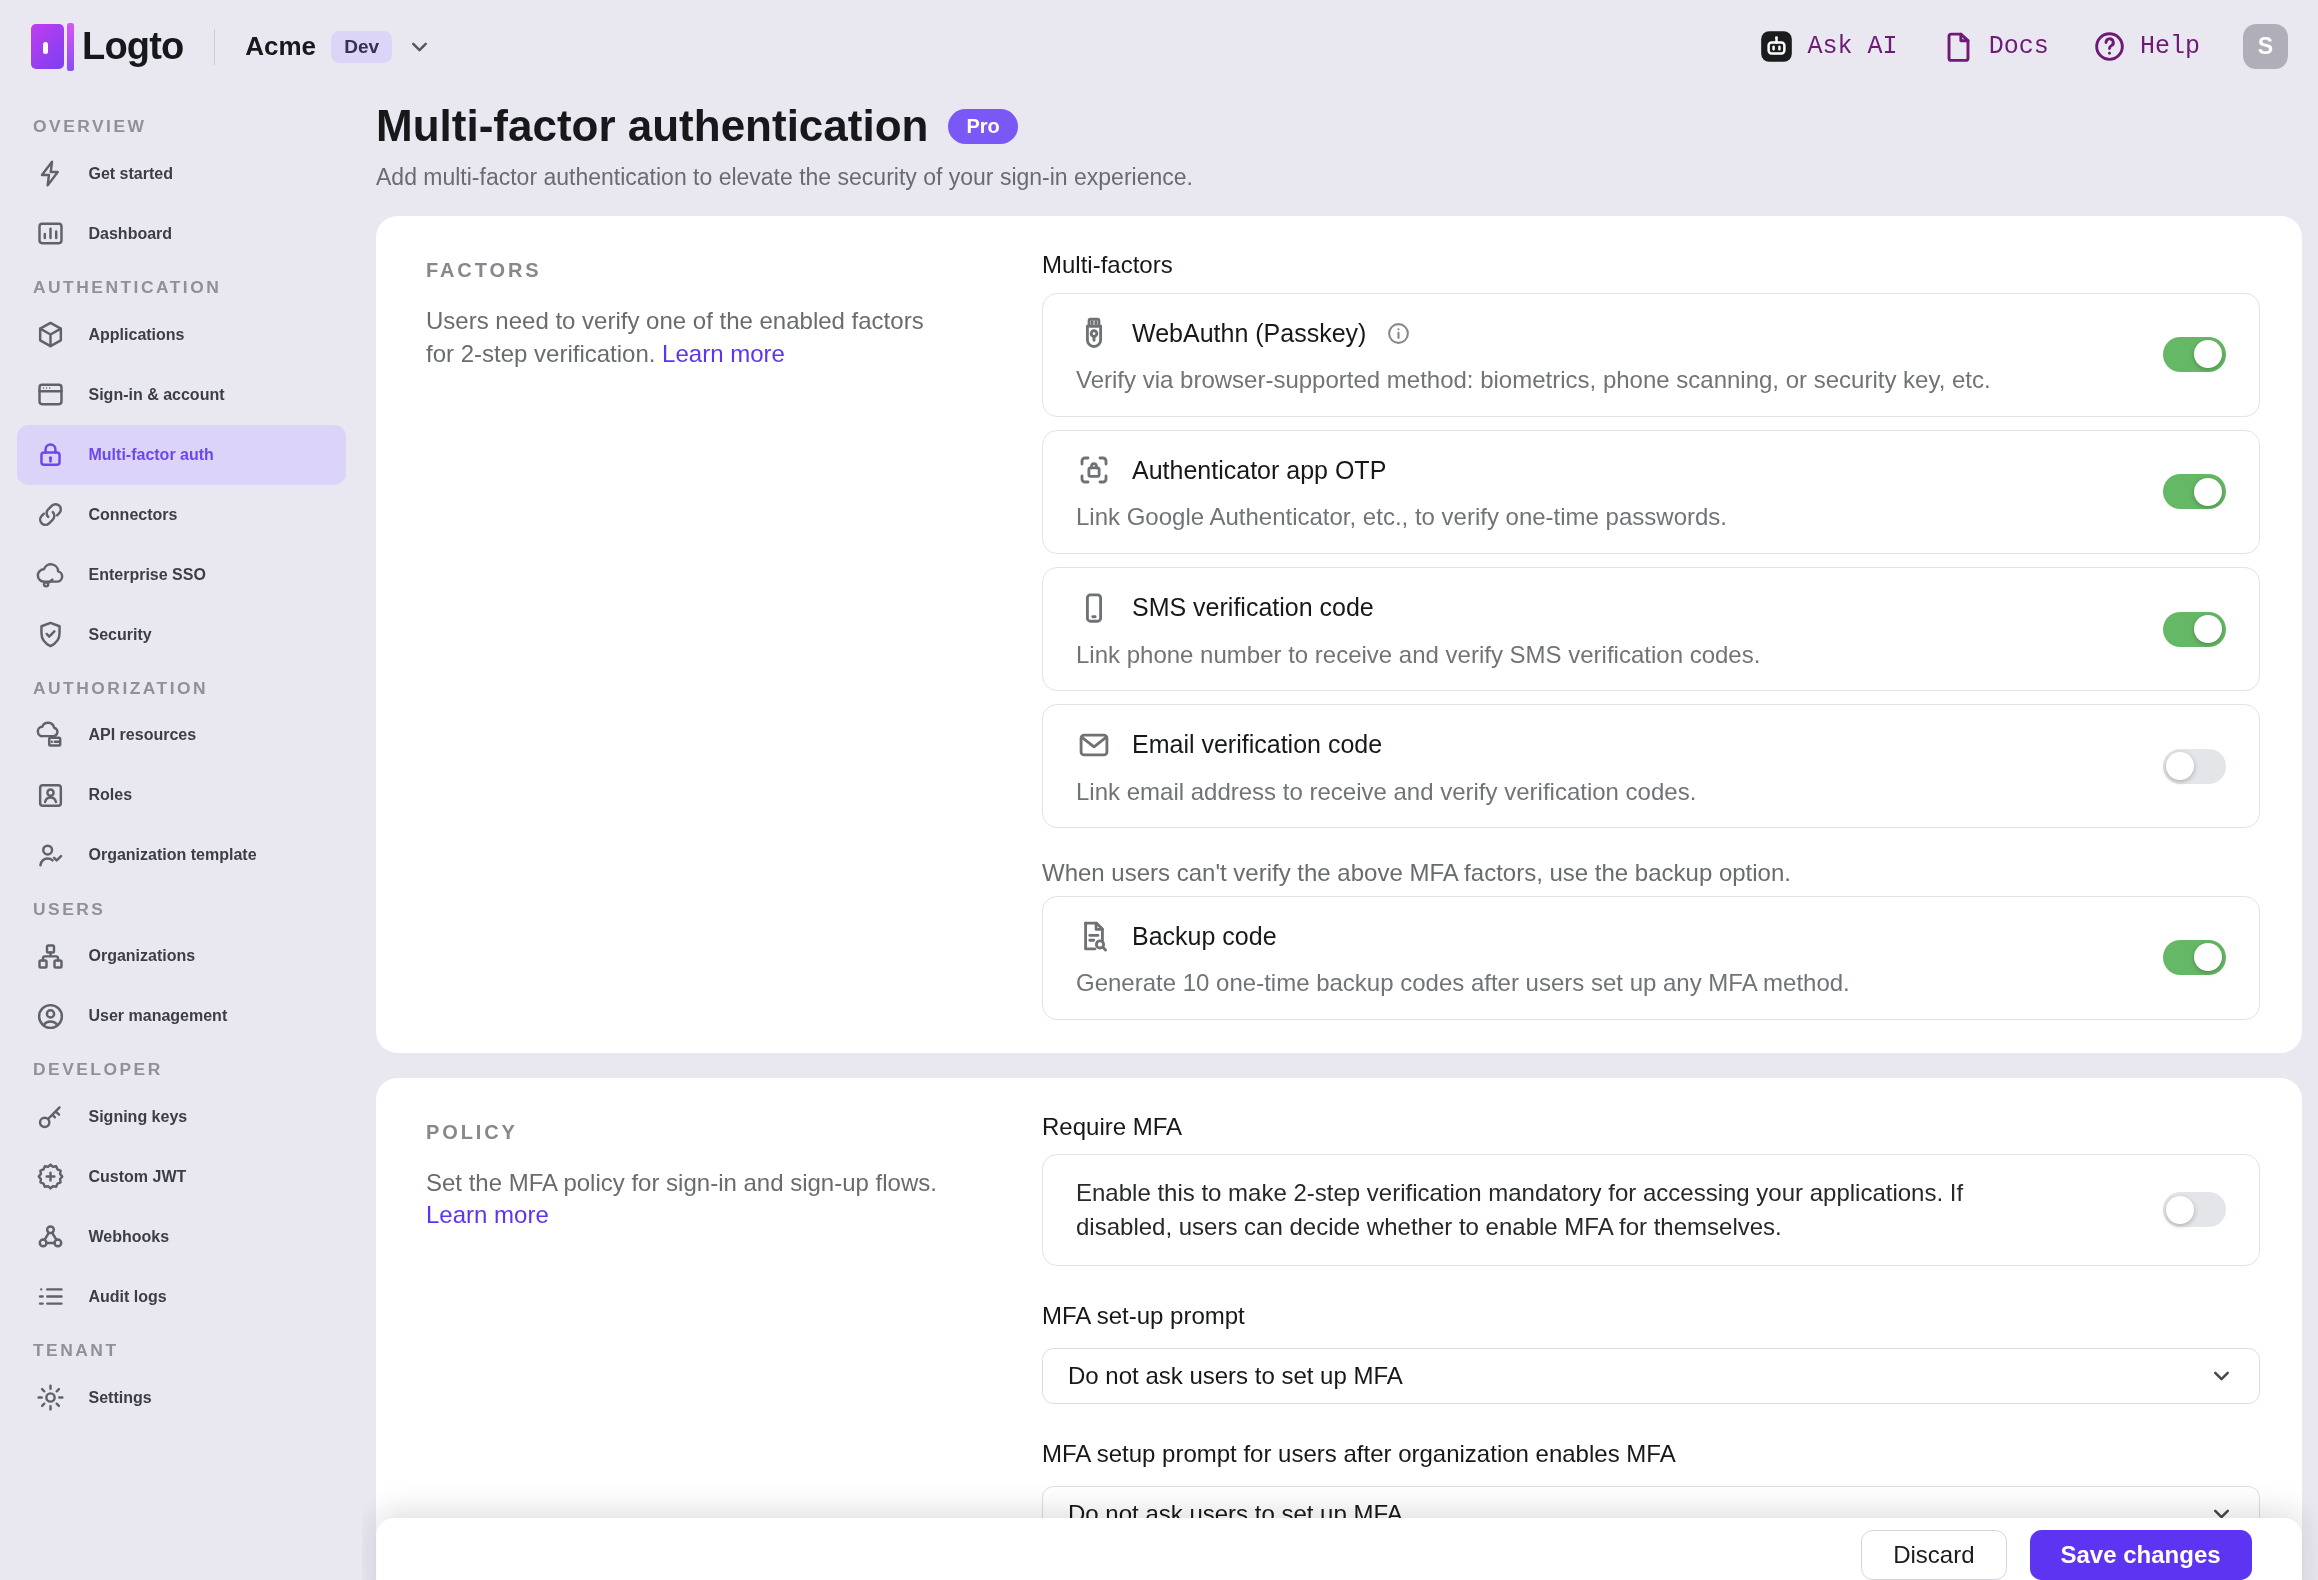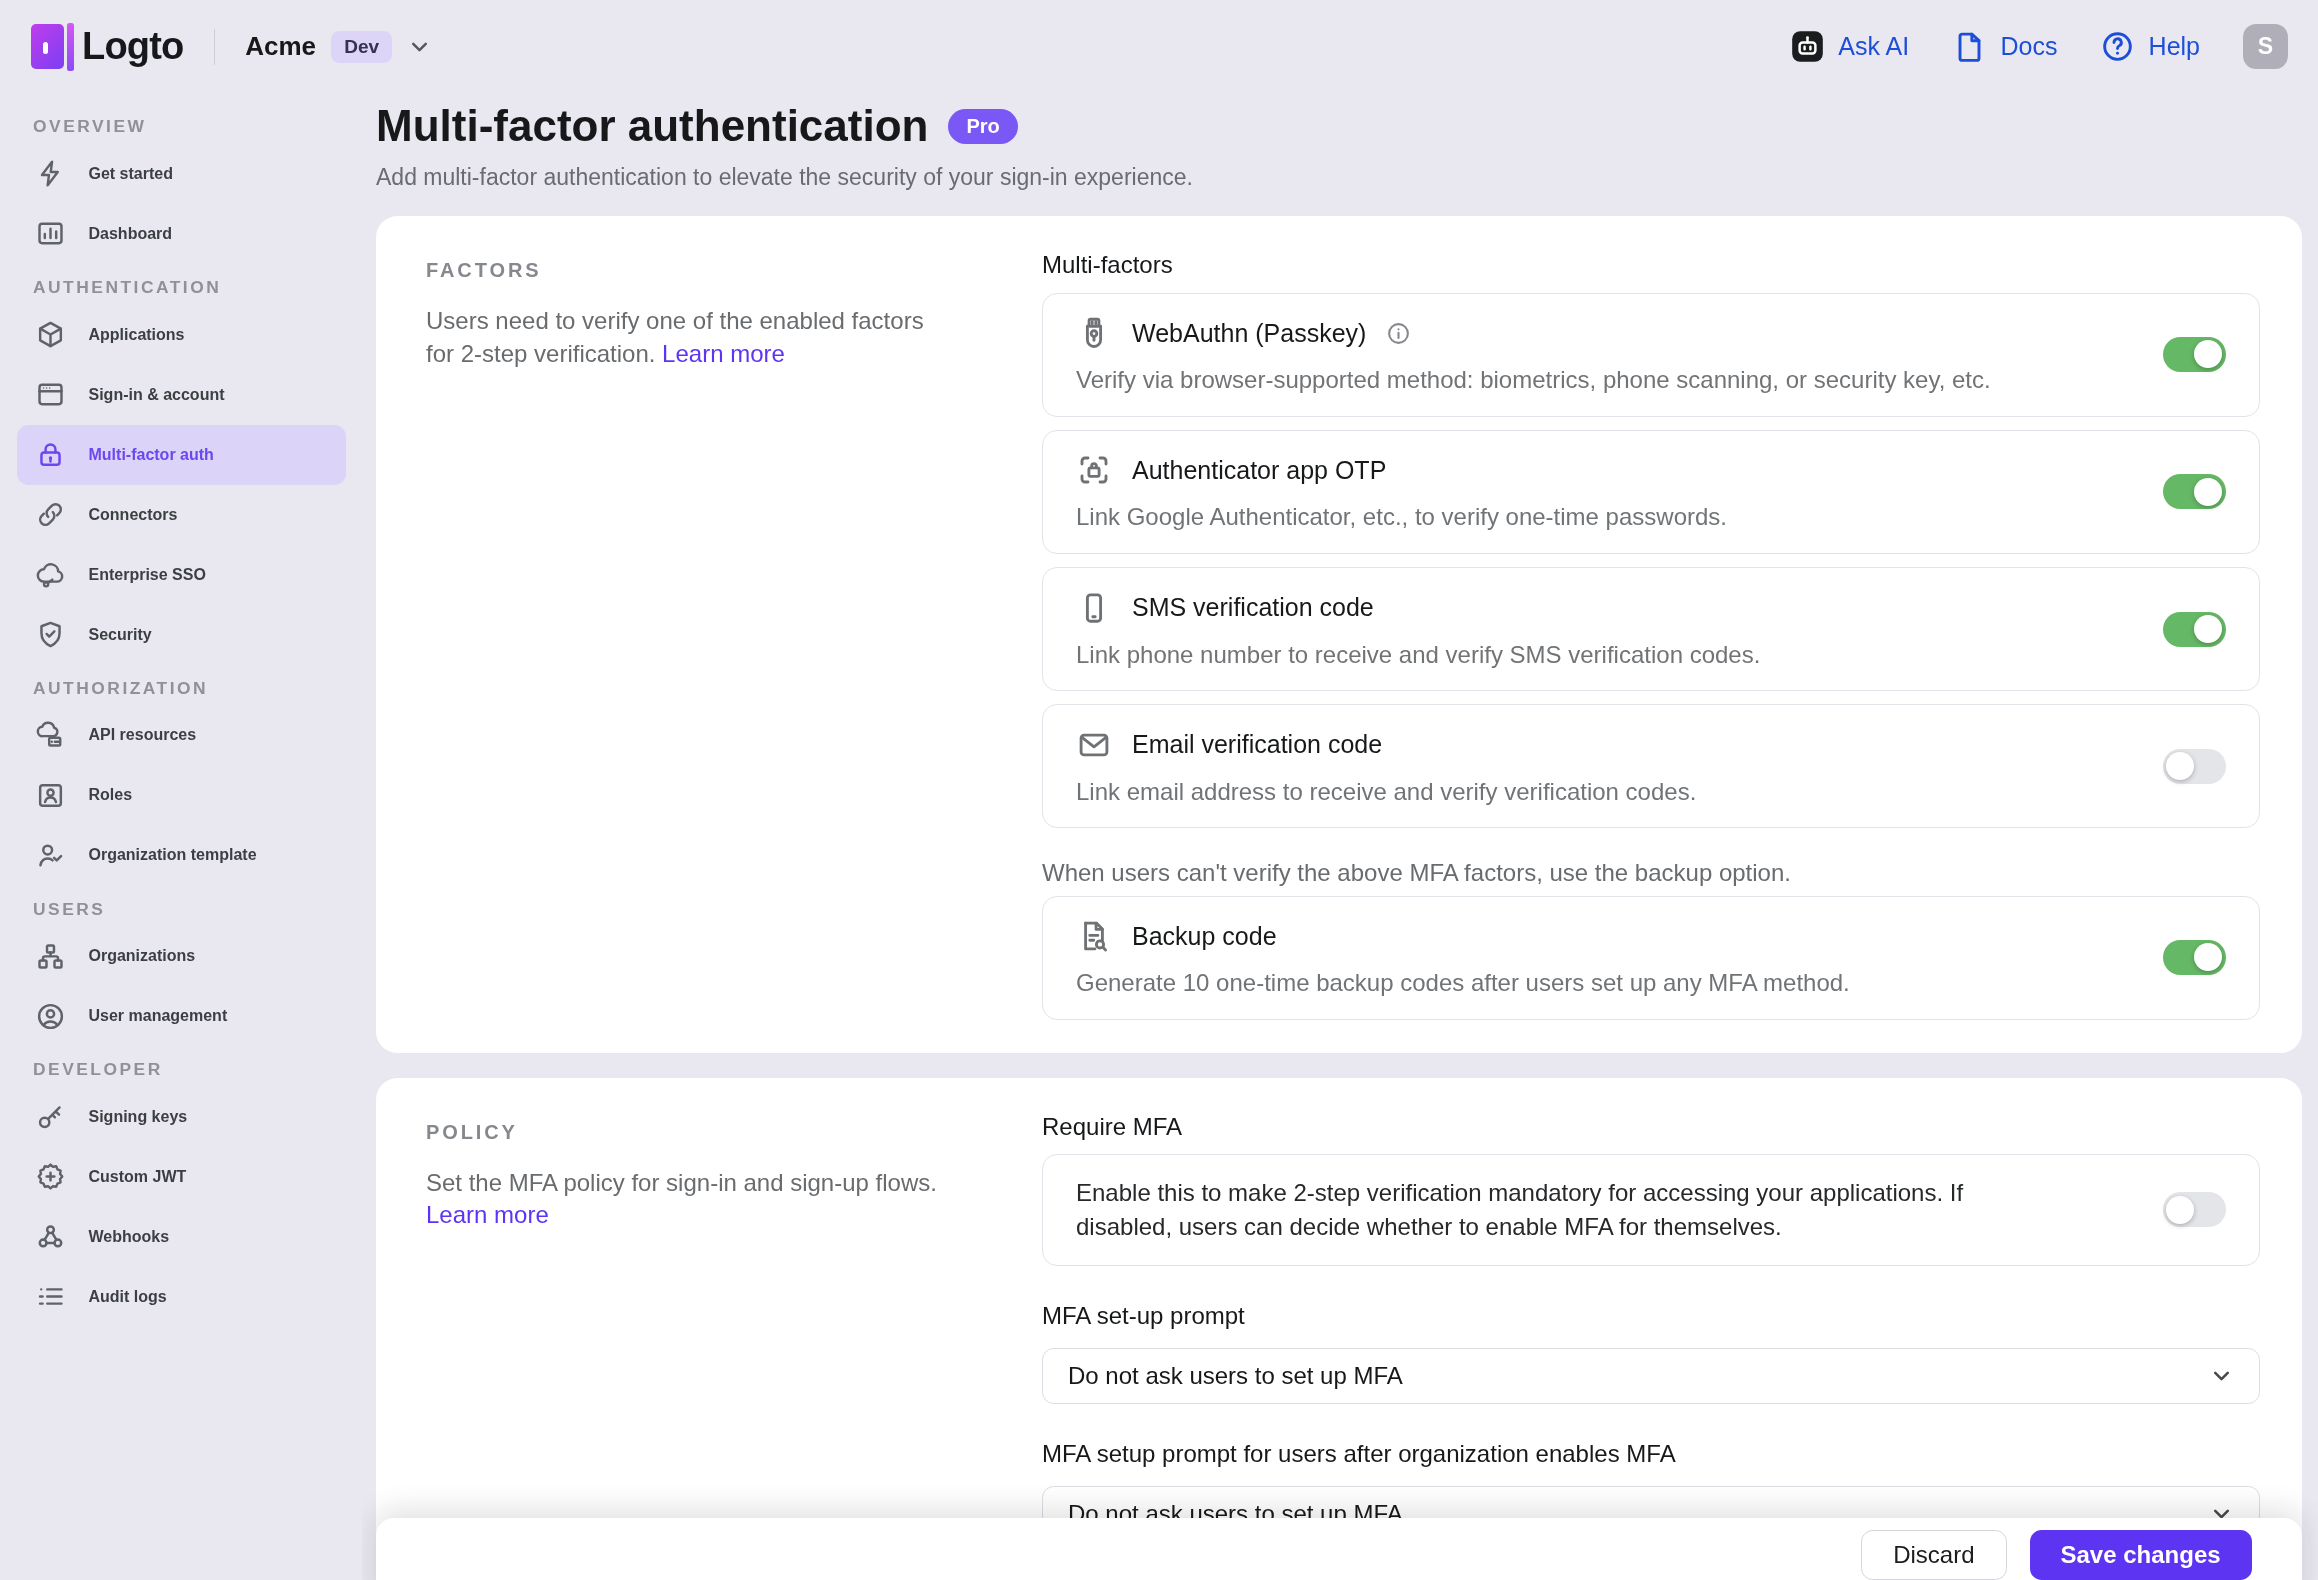--- a/index.html
+++ b/index.html
@@ -20,21 +20,21 @@
   .logo-frame { position:absolute; right:0; top:0; width:7.4px; height:48px; border-radius:2.5px;
     background:linear-gradient(180deg,#d557f5,#8a4cf5); }
   .logo-text { font-size:38px; font-weight:700; letter-spacing:-0.8px; color:#16181a; }
   .tenant { display:flex; align-items:center; gap:15px; margin-left:30px; }
   .tenant-divider { width:1.7px; height:36px; background:#cfcdd9; margin-right:15px; }
   .tenant-name { font-size:26px; font-weight:700; color:#16181a; }
   .env-badge { background:#dcd5f7; color:#343154; font-size:19px; font-weight:700;
     padding:5px 13.2px; border-radius:8.3px; }
   .chev { width:25px; height:25px; stroke:#55585c; fill:none; stroke-width:2.4; stroke-linecap:round; stroke-linejoin:round; }
   .topbar-right { margin-left:auto; display:flex; align-items:center; gap:43px; }
-  .top-link { display:flex; align-items:center; gap:13.2px; font-size:25px; color:#1d4ed8; cursor:pointer; }
+  .top-link { display:flex; align-items:center; gap:13.2px; font-size:25px; color:#701a75; cursor:pointer;font-family:Liberation Mono, monospace; }
   .top-ic { width:35px; height:35px; }
   .avatar { width:45px; height:45px; border-radius:13.2px; background:#b0aeb8; color:#fff;
     display:flex; align-items:center; justify-content:center; font-size:23px; font-weight:700; }
   
   .app-body { flex:1; display:flex; min-height:0; }
   
   .sidebar { width:362px; flex:0 0 362px; padding-top:11.6px; overflow:hidden; }
   .nav-section { margin-top:13.2px; }
   .nav-section:first-child { margin-top:0; }
   .section-label { margin:11.6px 0 6.6px 33px; font-size:17.4px; font-weight:700; letter-spacing:2.5px; color:#8f9197; }
@@ -329,20 +329,32 @@
             <svg class="icon-stroke" viewBox="0 0 24 24">
               <path d="M9.5 6.5h11M9.5 12h11M9.5 17.5h11"></path>
               <circle cx="4.8" cy="6.5" r=".9" fill="currentColor" stroke="none"></circle>
               <path d="M3.9 12h2M3.9 17.5h2"></path>
             </svg>
           </span>
         <span class="nav-label">Audit logs</span>
       </div>
     </div>
 
+    <div class="nav-section">
+      <div class="section-label">TENANT</div>
+      <div class="nav-item">
+        <span class="nav-ic">
+            <svg class="icon-stroke" viewBox="0 0 24 24">
+              <circle cx="12" cy="12" r="3.2"></circle>
+              <path d="M12 2.8v2.4M12 18.8v2.4M2.8 12h2.4M18.8 12h2.4M5.5 5.5l1.7 1.7M16.8 16.8l1.7 1.7M18.5 5.5l-1.7 1.7M7.2 16.8l-1.7 1.7"></path>
+            </svg>
+          </span>
+        <span class="nav-label">Settings</span>
+      </div>
+    </div>
   </aside>
 
   <main class="main">
     <div class="page-head">
       <div class="title-line">
         <h1 class="page-title">Multi-factor authentication</h1>
         <span class="pro-badge">Pro</span>
       </div>
       <div class="page-sub">Add multi-factor authentication to elevate the security of your sign-in experience.</div>
     </div>

